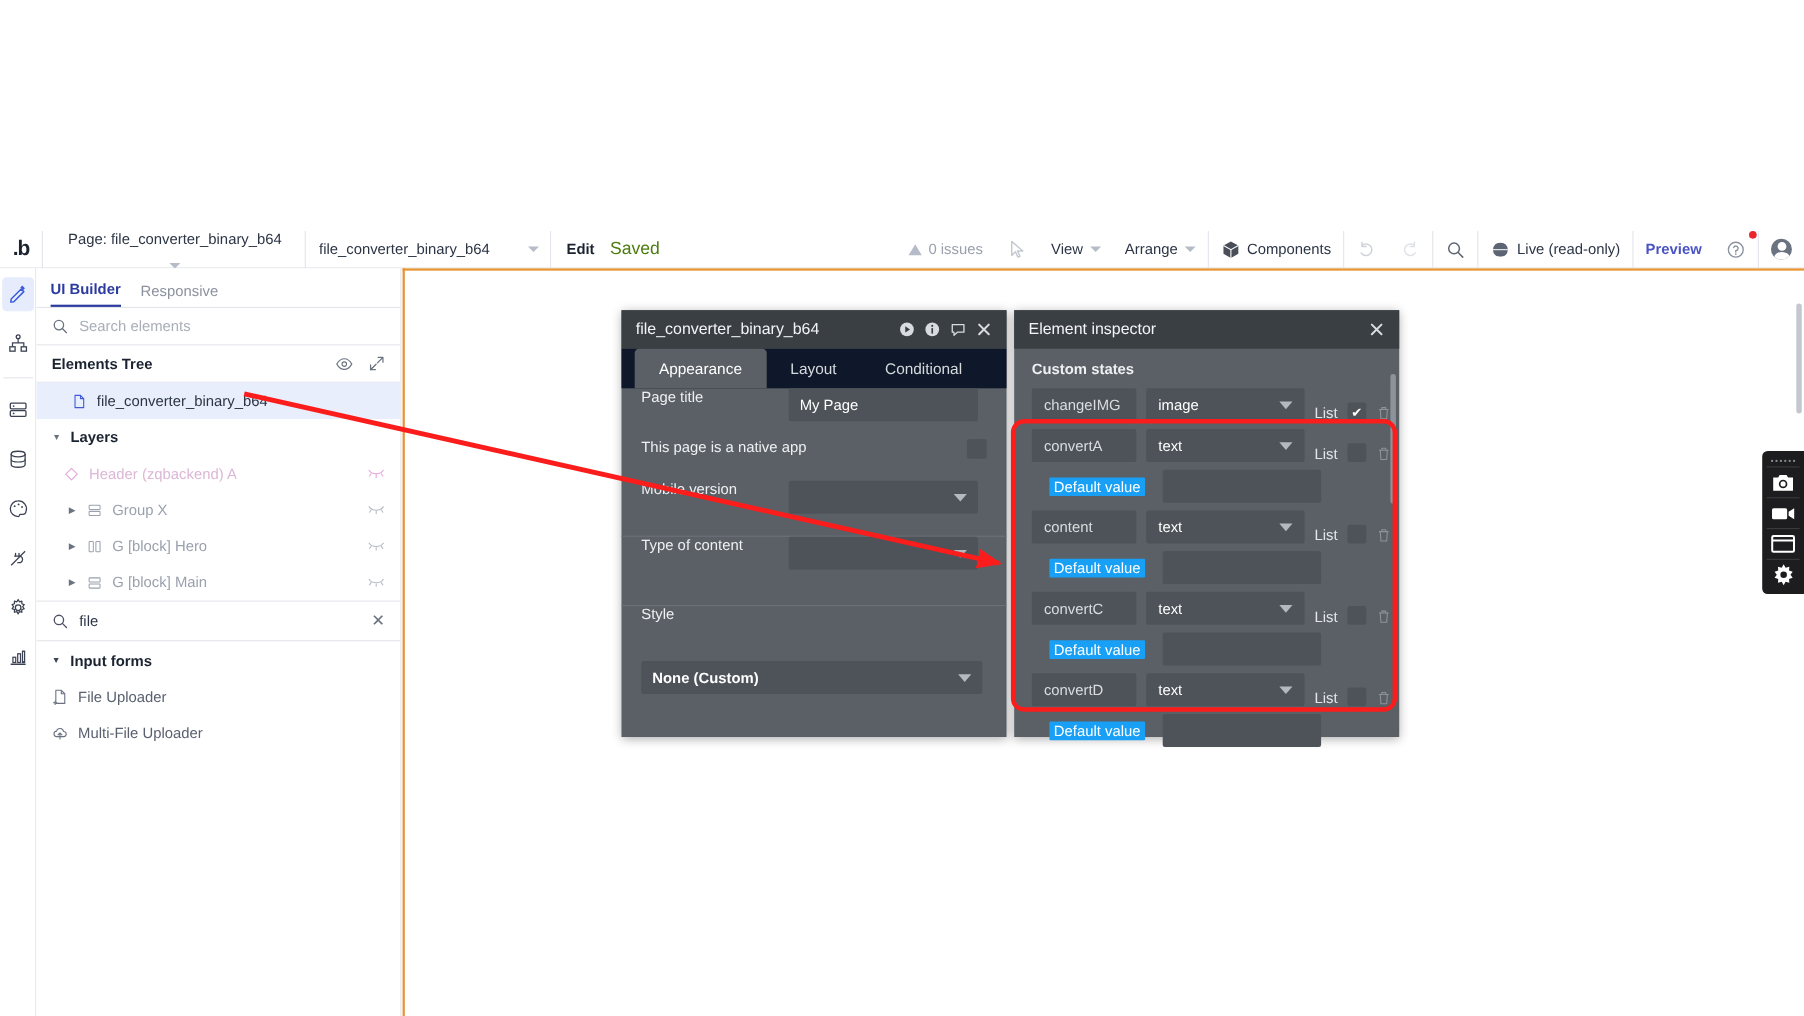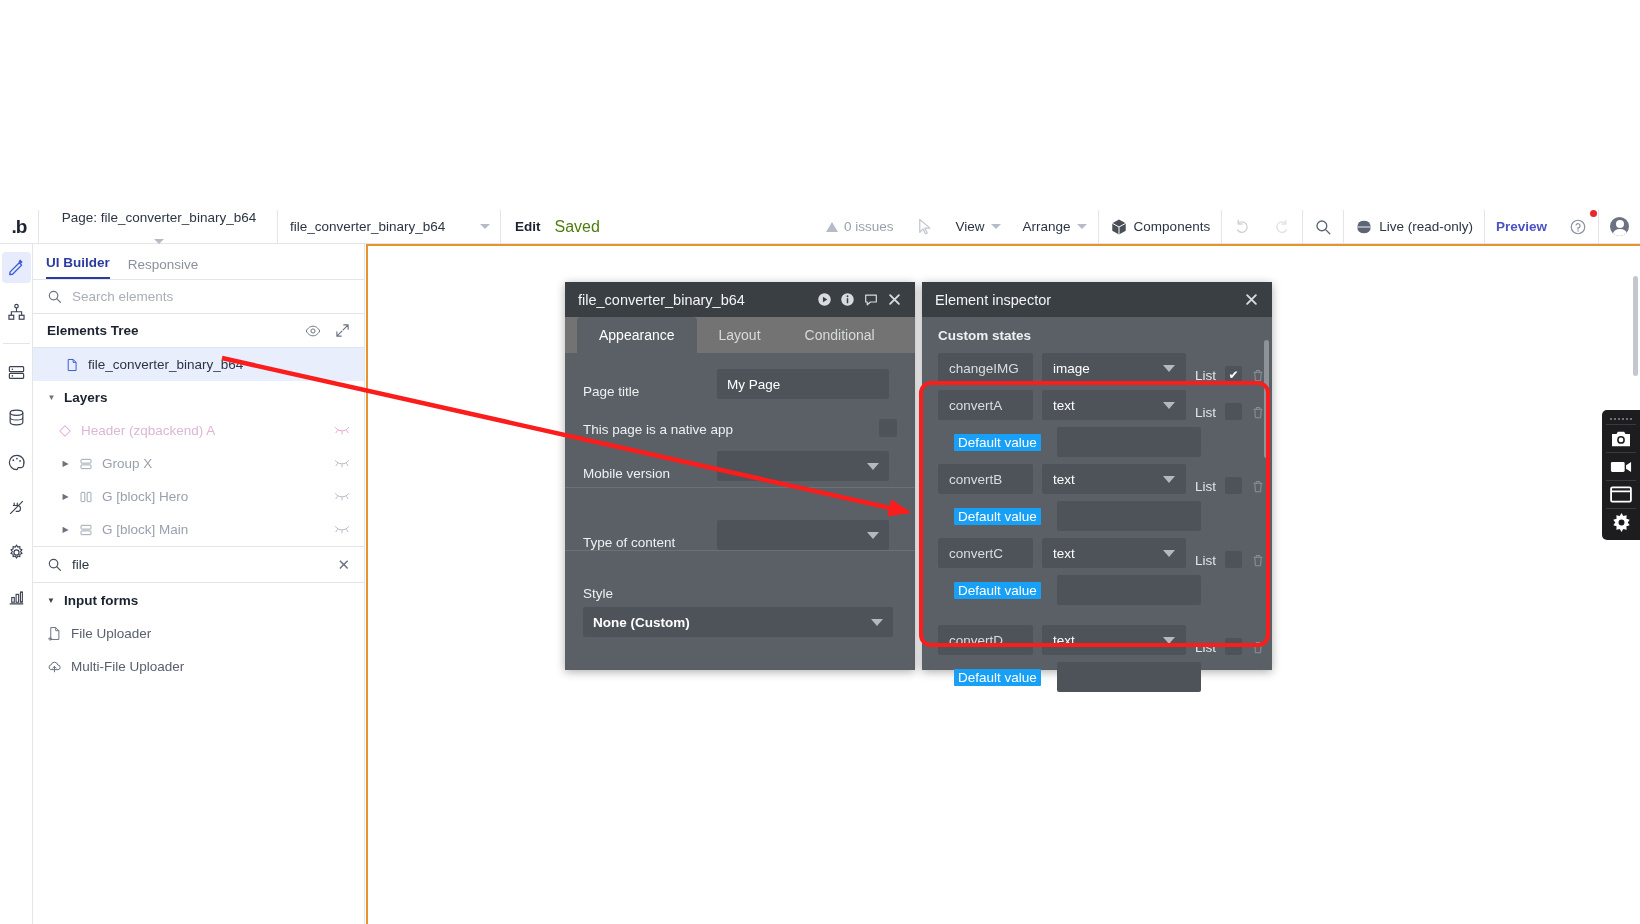--- a/index.html
+++ b/index.html
@@ -151,28 +151,28 @@
   }
 
   
   .dpanel { position: absolute; background: #5a6066; box-shadow: 0 2px 9px rgba(0,0,0,.32); }
   .dpanel-head {
     height: 35px; background: #3a3f44; display: flex; align-items: center;
     padding: 0 13px; color: #f2f4f6; font-size: 14.5px;
   }
   .dpanel-head .hd-icons { margin-left: auto; display: flex; align-items: center; gap: 8px; }
 
-  .dtabs { display: flex; height: 36px; background: #737373; padding-left: 12px; }
+  .dtabs { display: flex; height: 36px; background: #0f172a; padding-left: 12px; }
   .dtab {
     padding: 0 22px; height: 36px; display: flex; align-items: center;
     font-size: 14px; color: #d6dadd;
   }
   .dtab.active { background: #5a6066; color: #ffffff; border-radius: 4px 4px 0 0; }
 
-  .drow { display: flex; align-items: flex-end; padding: 0 18px; }
+  .drow { display: flex; align-items: flex-start; padding: 0 18px; }
   .dlabel { font-size: 13.5px; color: #eef0f2; }
   .dfield {
     background: #4d5359; height: 30px; border-radius: 2px; display: flex;
     align-items: center; padding: 0 10px; color: #ffffff; font-size: 13.5px;
   }
   .dcaret {
     width: 0; height: 0; border-left: 6px solid transparent; border-right: 6px solid transparent;
     border-top: 7px solid #b3b9bf; margin-left: auto; flex: none;
   }
   .dcheckbox { width: 18px; height: 18px; background: #4d5359; border-radius: 2px; }
@@ -653,21 +653,21 @@
         <svg width="14" height="15" viewBox="0 0 24 24">
           <path d="M4.5 6.5 L19.5 6.5 M9 6.5 L9 3.5 L15 3.5 L15 6.5 M6.5 6.5 L7.5 21 L16.5 21 L17.5 6.5" fill="none" stroke="#8d9399" stroke-width="1.7" stroke-linejoin="round"></path>
         </svg>
       </div>
       <div class="ins-defrow" style="margin-top:7px;">
         <span class="ins-deflabel">Default value</span>
         <div class="ins-defbox"></div>
       </div>
 
       <div class="ins-row" style="margin-top:7px;">
-        <div class="ins-name">convertB</div>
+        <div class="ins-name">content</div>
         <div class="ins-type">
           <span>text</span>
           <span class="dcaret"></span>
         </div>
         <span class="ins-listlabel">List</span>
         <span class="ins-check"></span>
         <svg width="14" height="15" viewBox="0 0 24 24">
           <path d="M4.5 6.5 L19.5 6.5 M9 6.5 L9 3.5 L15 3.5 L15 6.5 M6.5 6.5 L7.5 21 L16.5 21 L17.5 6.5" fill="none" stroke="#8d9399" stroke-width="1.7" stroke-linejoin="round"></path>
         </svg>
       </div>
@@ -686,21 +686,21 @@
         <span class="ins-check"></span>
         <svg width="14" height="15" viewBox="0 0 24 24">
           <path d="M4.5 6.5 L19.5 6.5 M9 6.5 L9 3.5 L15 3.5 L15 6.5 M6.5 6.5 L7.5 21 L16.5 21 L17.5 6.5" fill="none" stroke="#8d9399" stroke-width="1.7" stroke-linejoin="round"></path>
         </svg>
       </div>
       <div class="ins-defrow" style="margin-top:7px;">
         <span class="ins-deflabel">Default value</span>
         <div class="ins-defbox"></div>
       </div>
 
-      <div class="ins-row" style="margin-top:20px;">
+      <div class="ins-row" style="margin-top:7px;">
         <div class="ins-name">convertD</div>
         <div class="ins-type">
           <span>text</span>
           <span class="dcaret"></span>
         </div>
         <span class="ins-listlabel">List</span>
         <span class="ins-check"></span>
         <svg width="14" height="15" viewBox="0 0 24 24">
           <path d="M4.5 6.5 L19.5 6.5 M9 6.5 L9 3.5 L15 3.5 L15 6.5 M6.5 6.5 L7.5 21 L16.5 21 L17.5 6.5" fill="none" stroke="#8d9399" stroke-width="1.7" stroke-linejoin="round"></path>
         </svg>

